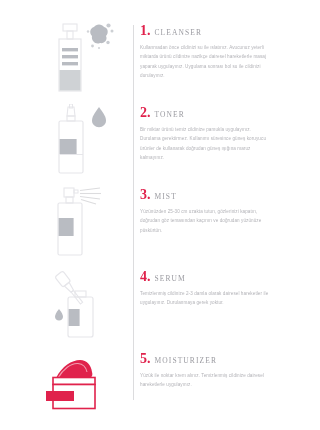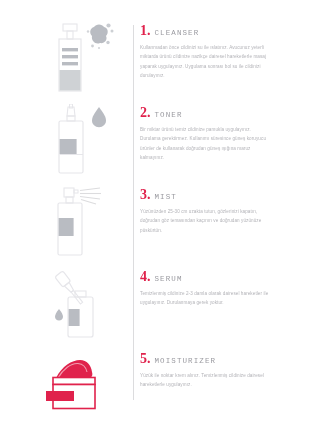--- a/index.html
+++ b/index.html
@@ -73,21 +73,21 @@
   .step-num {
     font-family: "Liberation Serif", serif;
     font-weight: bold;
     font-size: 14px;
     line-height: 1;
     color: #e0224c;
     letter-spacing: 0;
   }
 
   .step-title {
-    font-family: Liberation Mono, monospace;
+    font-family: Liberation Serif, serif;
     font-size: 7.5px;
     line-height: 1;
     letter-spacing: 1.1px;
     color: #9a9aa0;
     text-transform: uppercase;
     font-weight: normal;
   }
 
   .step-text {
     font-family: "Liberation Sans", sans-serif;

